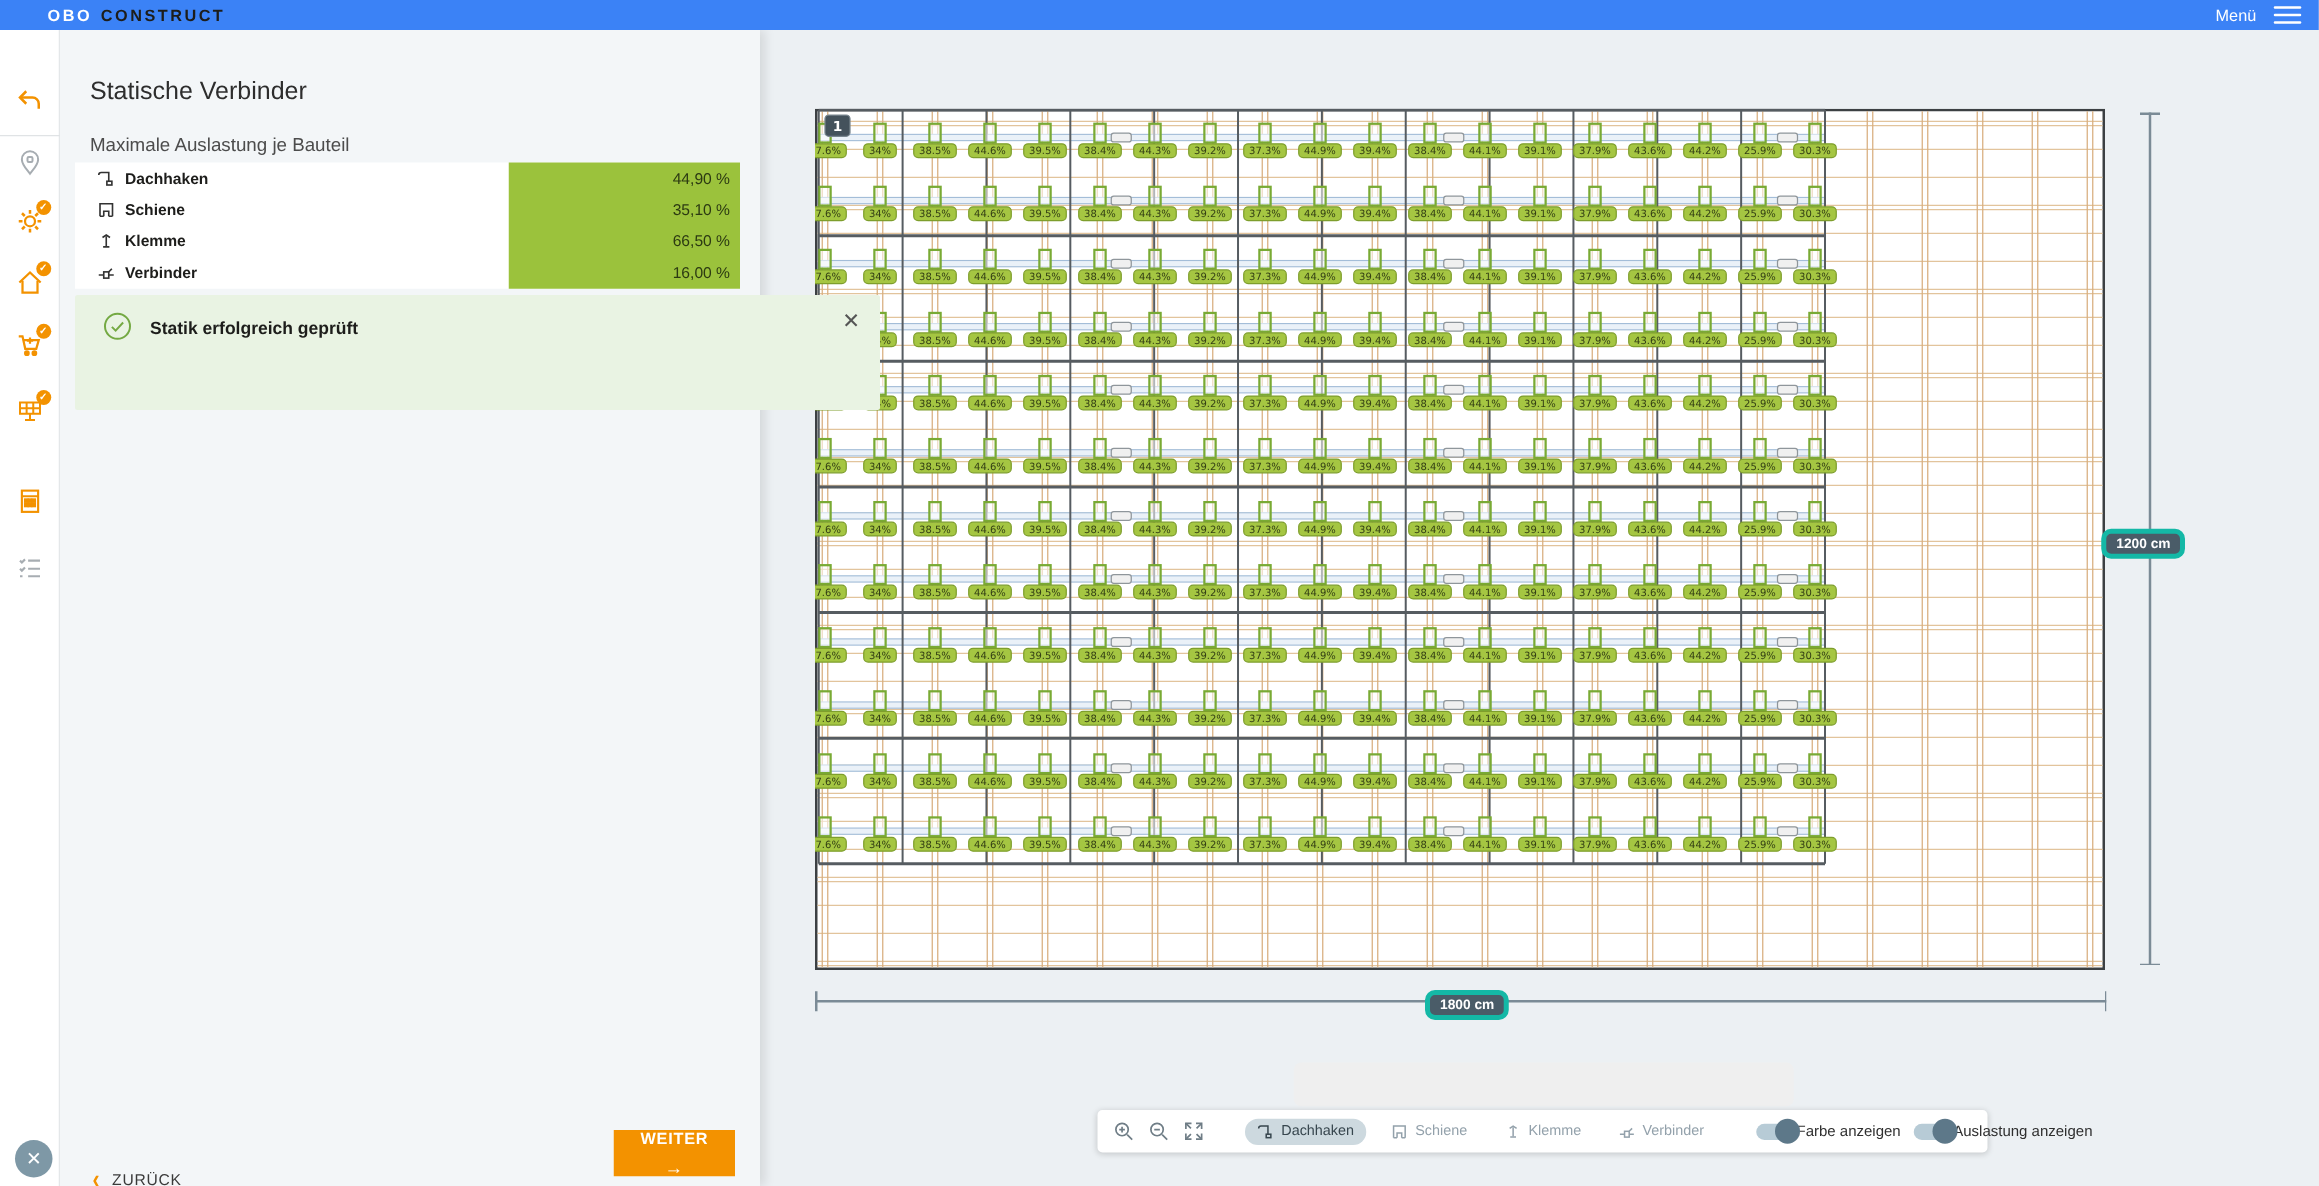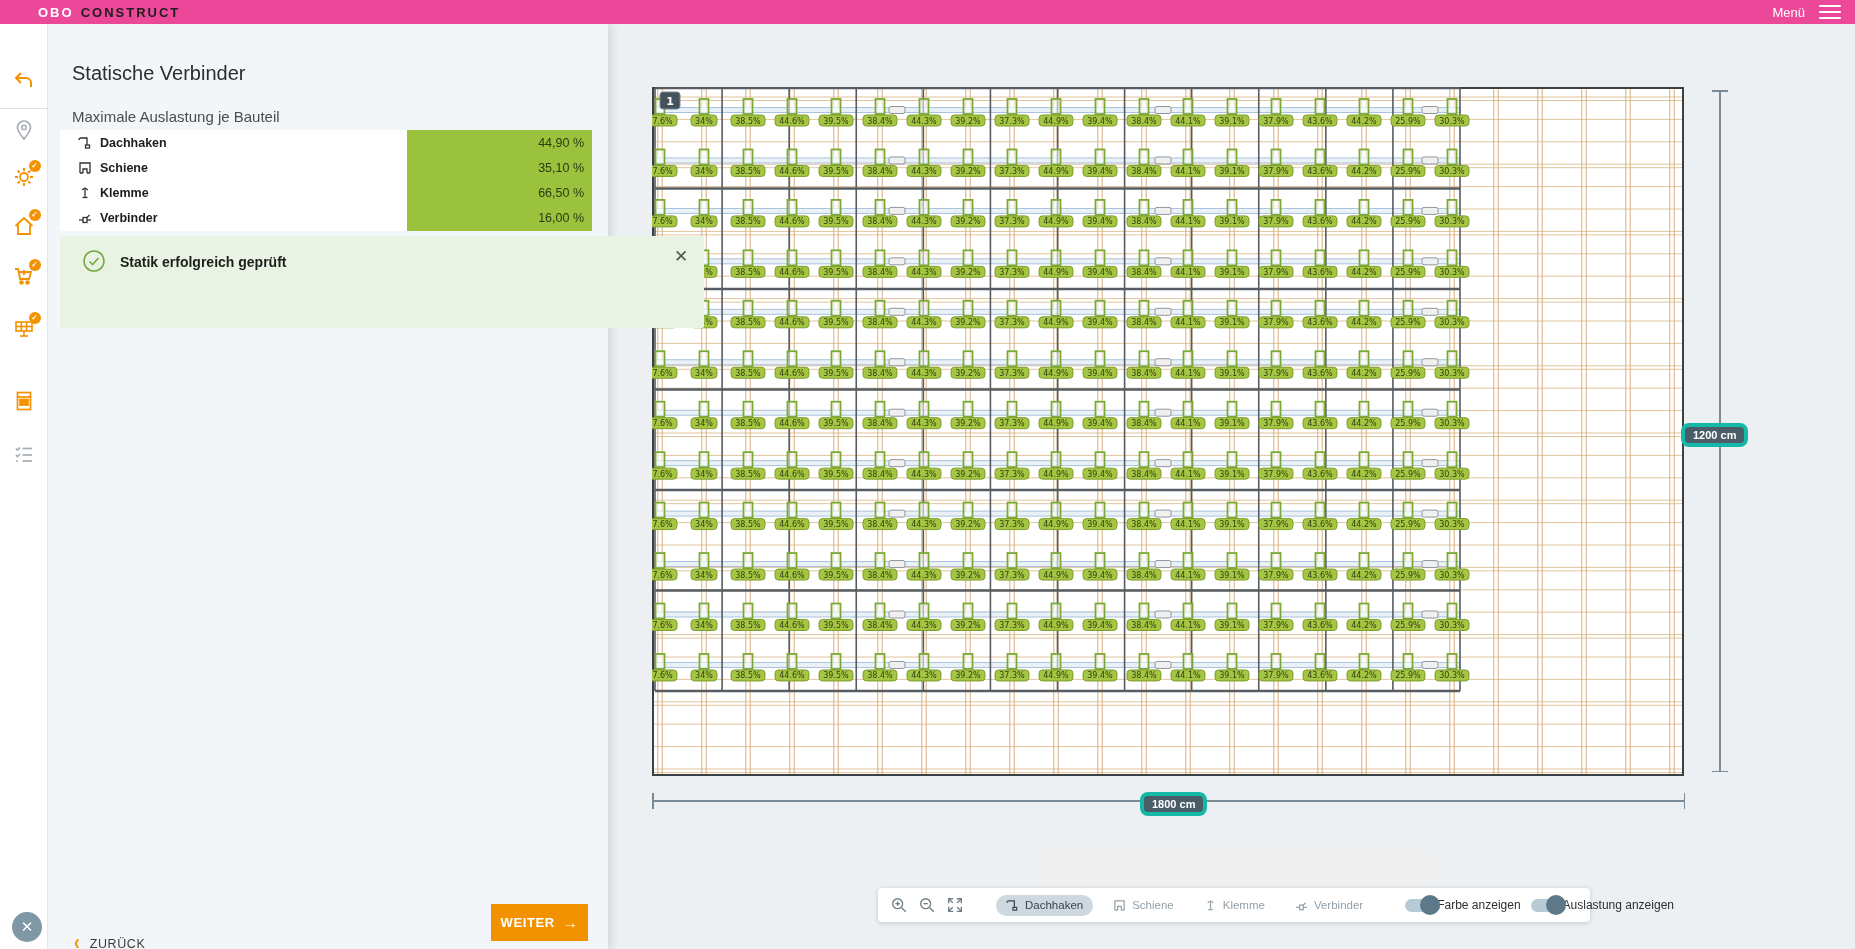--- a/index.html
+++ b/index.html
@@ -1,19 +1,19 @@
 <!DOCTYPE html>
 <html><head>
 <meta charset="utf-8">
 <style>
   * { margin:0; padding:0; box-sizing:border-box; }
   html,body { width:1855px; height:949px; overflow:hidden; font-family:"Liberation Sans", sans-serif; background:#ecf0f3; }
 
   
-  .header { position:absolute; left:0; top:0; width:1855px; height:24px; background:#ec4899; display:flex; align-items:center; z-index:30; }
+  .header { position:absolute; left:0; top:0; width:1855px; height:24px; background:#3b82f6; display:flex; align-items:center; z-index:30; }
   .logo { margin-left:38px; font-weight:bold; font-size:13px; letter-spacing:2px; display:flex; gap:7px; }
   .logo .w { color:#fff; } .logo .b { color:#1d1d1b; }
   .menu-wrap { position:absolute; right:14px; top:0; height:24px; display:flex; align-items:center; gap:14px; }
   .menu-label { color:#fff; font-size:13px; }
   .burger { width:22px; display:flex; flex-direction:column; gap:4px; cursor:pointer; }
   .burger div { height:2px; background:#fff; border-radius:1px; }
 
   
   .rail { position:absolute; left:0; top:24px; width:48px; height:925px; background:#fff; border-right:1px solid #e4e7e9; z-index:20; }
   .rail .ic { position:absolute; left:50%; transform:translateX(-50%); width:24px; height:24px; cursor:pointer; }
@@ -31,21 +31,21 @@
   .comp-row .clabel { margin-left:8px; font-size:12.5px; font-weight:bold; color:#1d1d1b; }
   .comp-row .cval { position:absolute; right:8px; font-size:12.5px; color:#2c3a12; }
   .success { position:absolute; left:12px; top:212px; width:644px; height:92px; background:#e9f3e3; border-radius:2px; }
   .success .sic { position:absolute; left:22px; top:13px; width:24px; height:24px; color:#74a943; }
   .success .stitle { position:absolute; left:60px; top:18px; font-size:14px; font-weight:bold; color:#1d1d1b; }
   .success .sclose { position:absolute; right:14px; top:12px; width:18px; height:18px; font-size:17px; line-height:18px; text-align:center; color:#555; cursor:pointer; }
   .success .sbody { position:absolute; left:34px; top:44px; width:470px; font-size:13px; line-height:20px; color:#4a4a4a; }
   .back-btn { position:absolute; left:26px; top:910px; display:flex; align-items:center; gap:10px; cursor:pointer; }
   .back-btn .chev { color:#F39200; font-size:17px; font-weight:bold; transform:scaleY(1.25); }
   .back-btn .blabel { font-size:12.5px; letter-spacing:.6px; color:#3a3a3a; }
-  .next-btn { position:absolute; left:443px; top:880px; width:97px; height:37px; background:#F39200; color:#fff; border:none; font-size:13px; font-weight:bold; letter-spacing:.6px; display:flex; align-items:center; justify-content:center; gap:8px; cursor:pointer; font-family:"Liberation Sans",sans-serif; }
+  .next-btn { position:absolute; left:443px; top:880px; width:97px; height:37px; background:#F39200; color:#fff; border:none; font-size:13px; font-weight:bold; letter-spacing:.6px; display:flex; align-items:center; justify-content:center; gap:8px; cursor:pointer; font-family:"Liberation Sans",sans-serif;flex-direction:column; }
   .next-btn .arr { font-size:15px; font-weight:normal; }
 
   
   .main { position:absolute; left:608px; top:24px; width:1247px; height:925px; background:#ecf0f3; }
   .roof-wrap { position:absolute; left:44px; top:63px; width:1032px; height:689px; }
   
   .dim-v { position:absolute; left:1104px; top:66px; height:682px; width:16px; }
   .dim-v .line { position:absolute; left:7px; top:0; width:1.5px; height:100%; background:#7b8b96; }
   .dim-v .cap { position:absolute; left:0; width:16px; height:1.5px; background:#7b8b96; }
   .dim-h { position:absolute; left:44px; top:769px; width:1033px; height:16px; }

